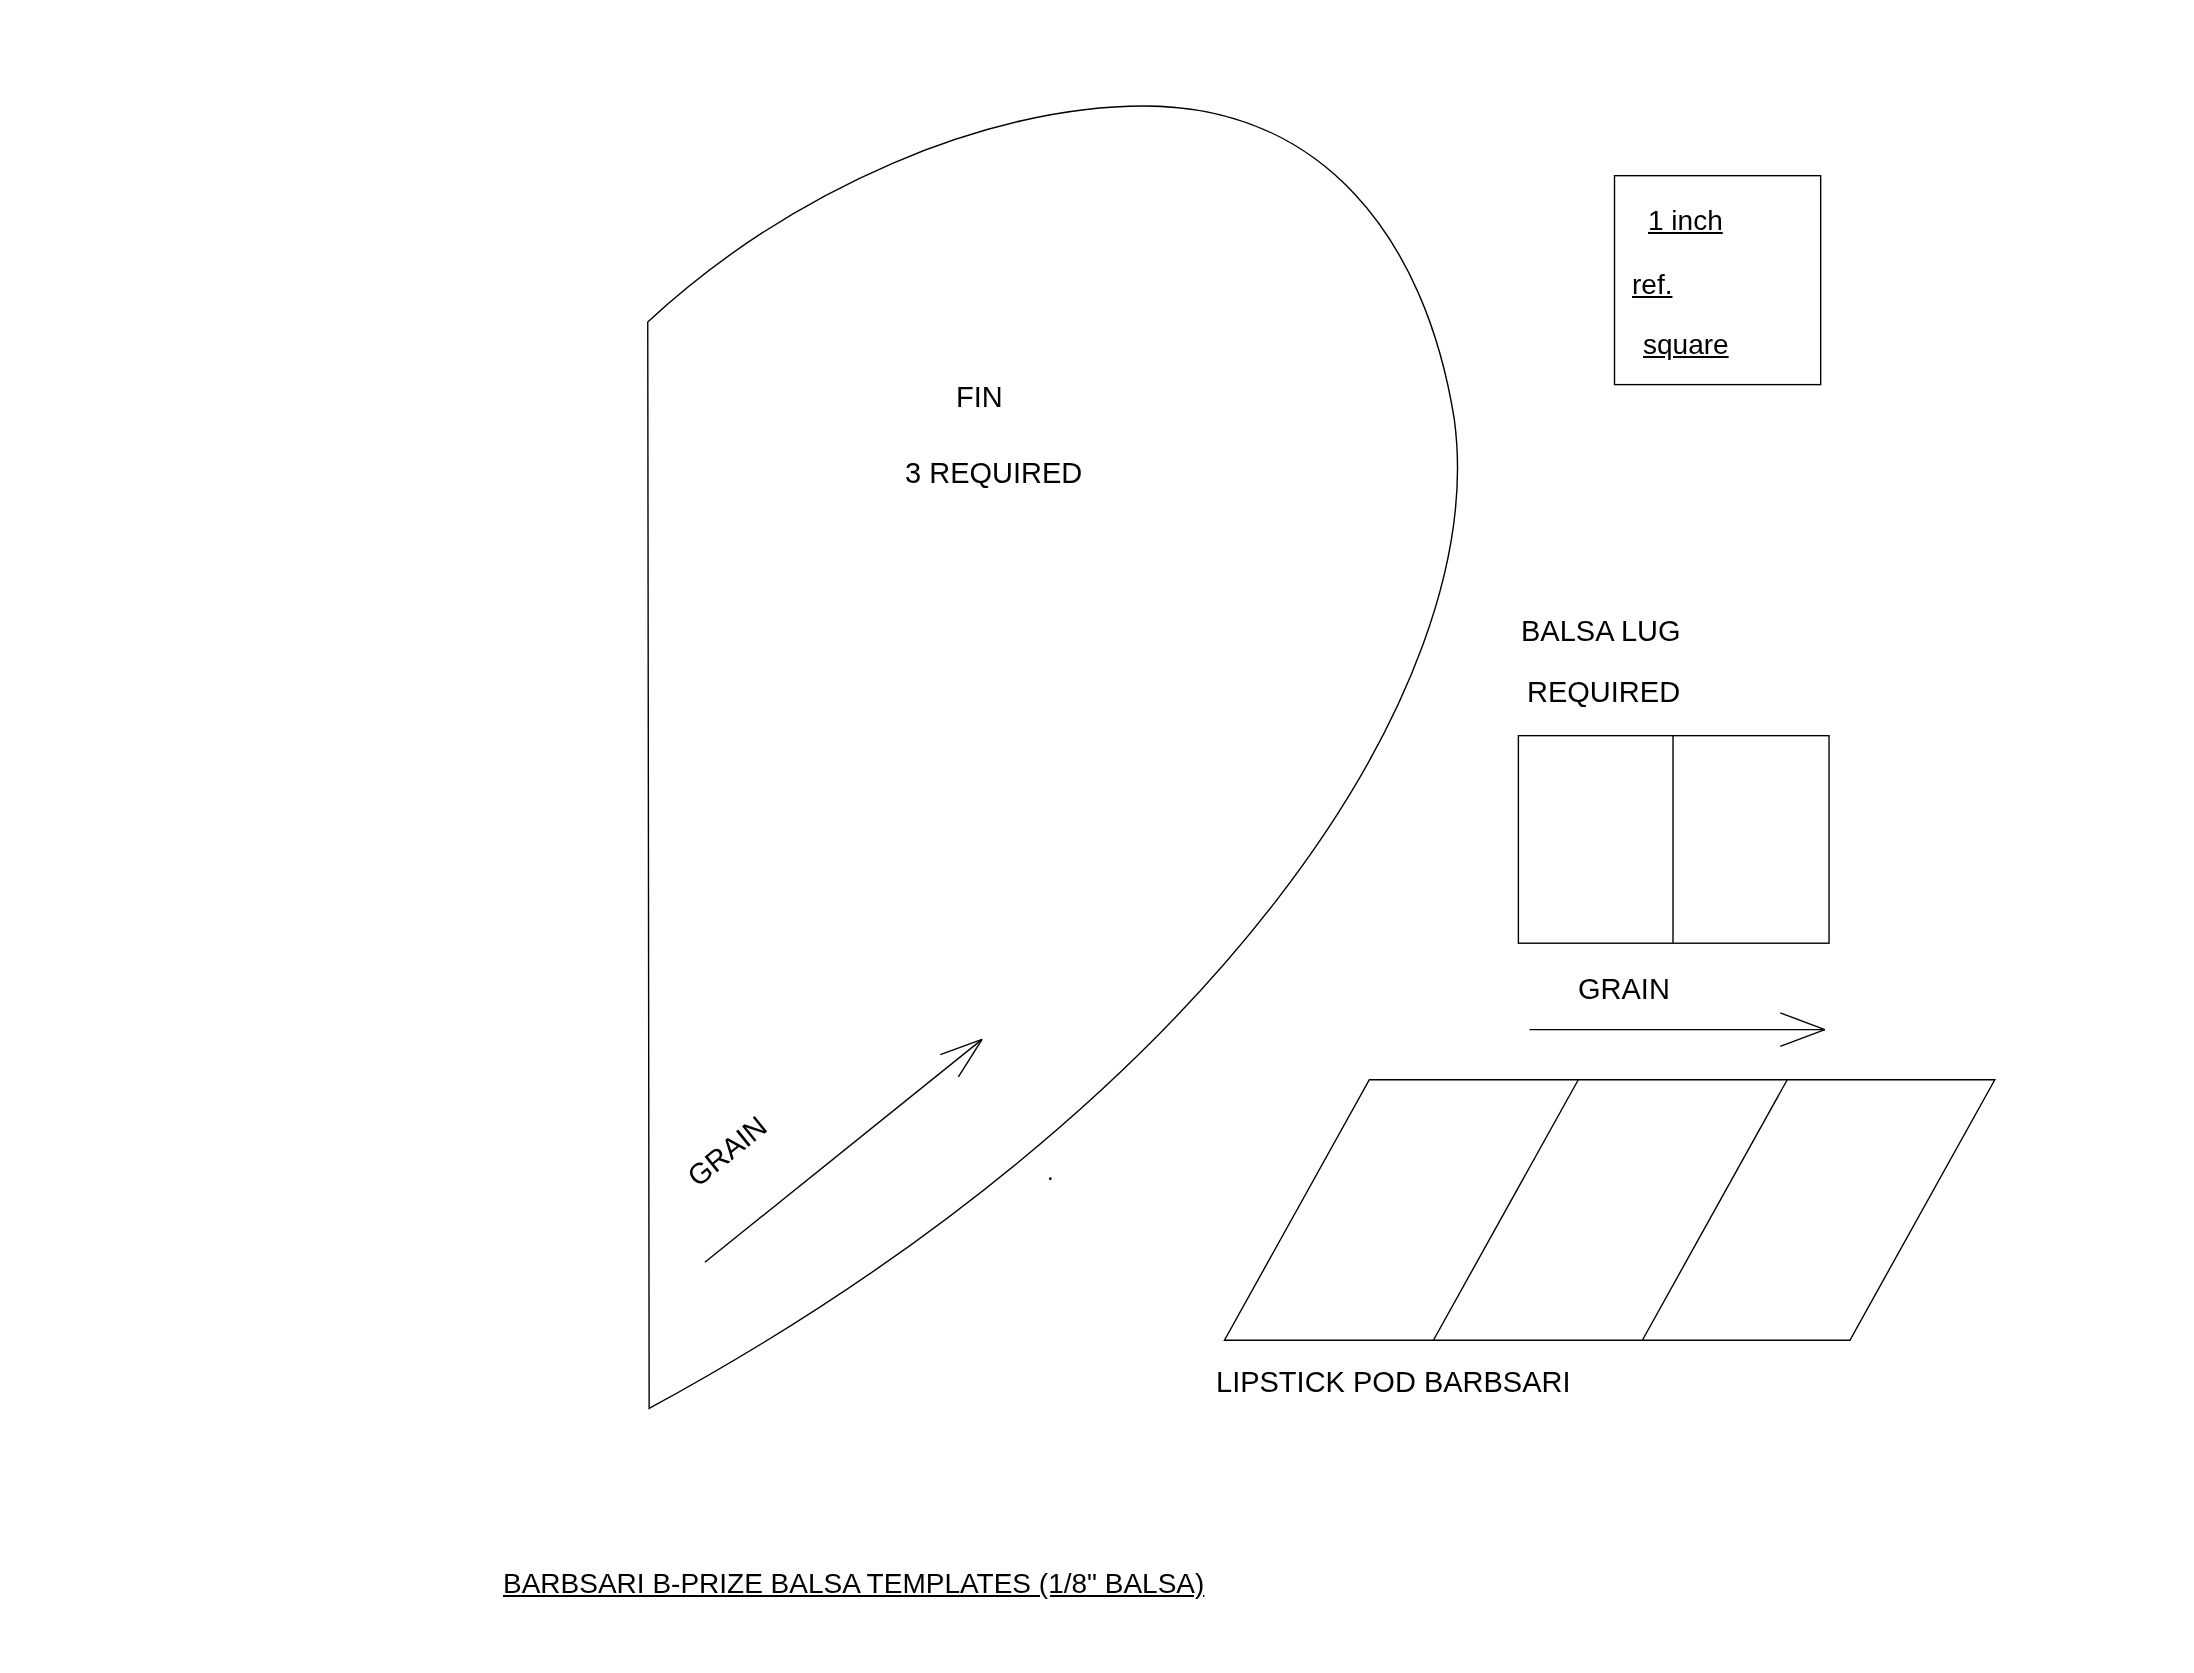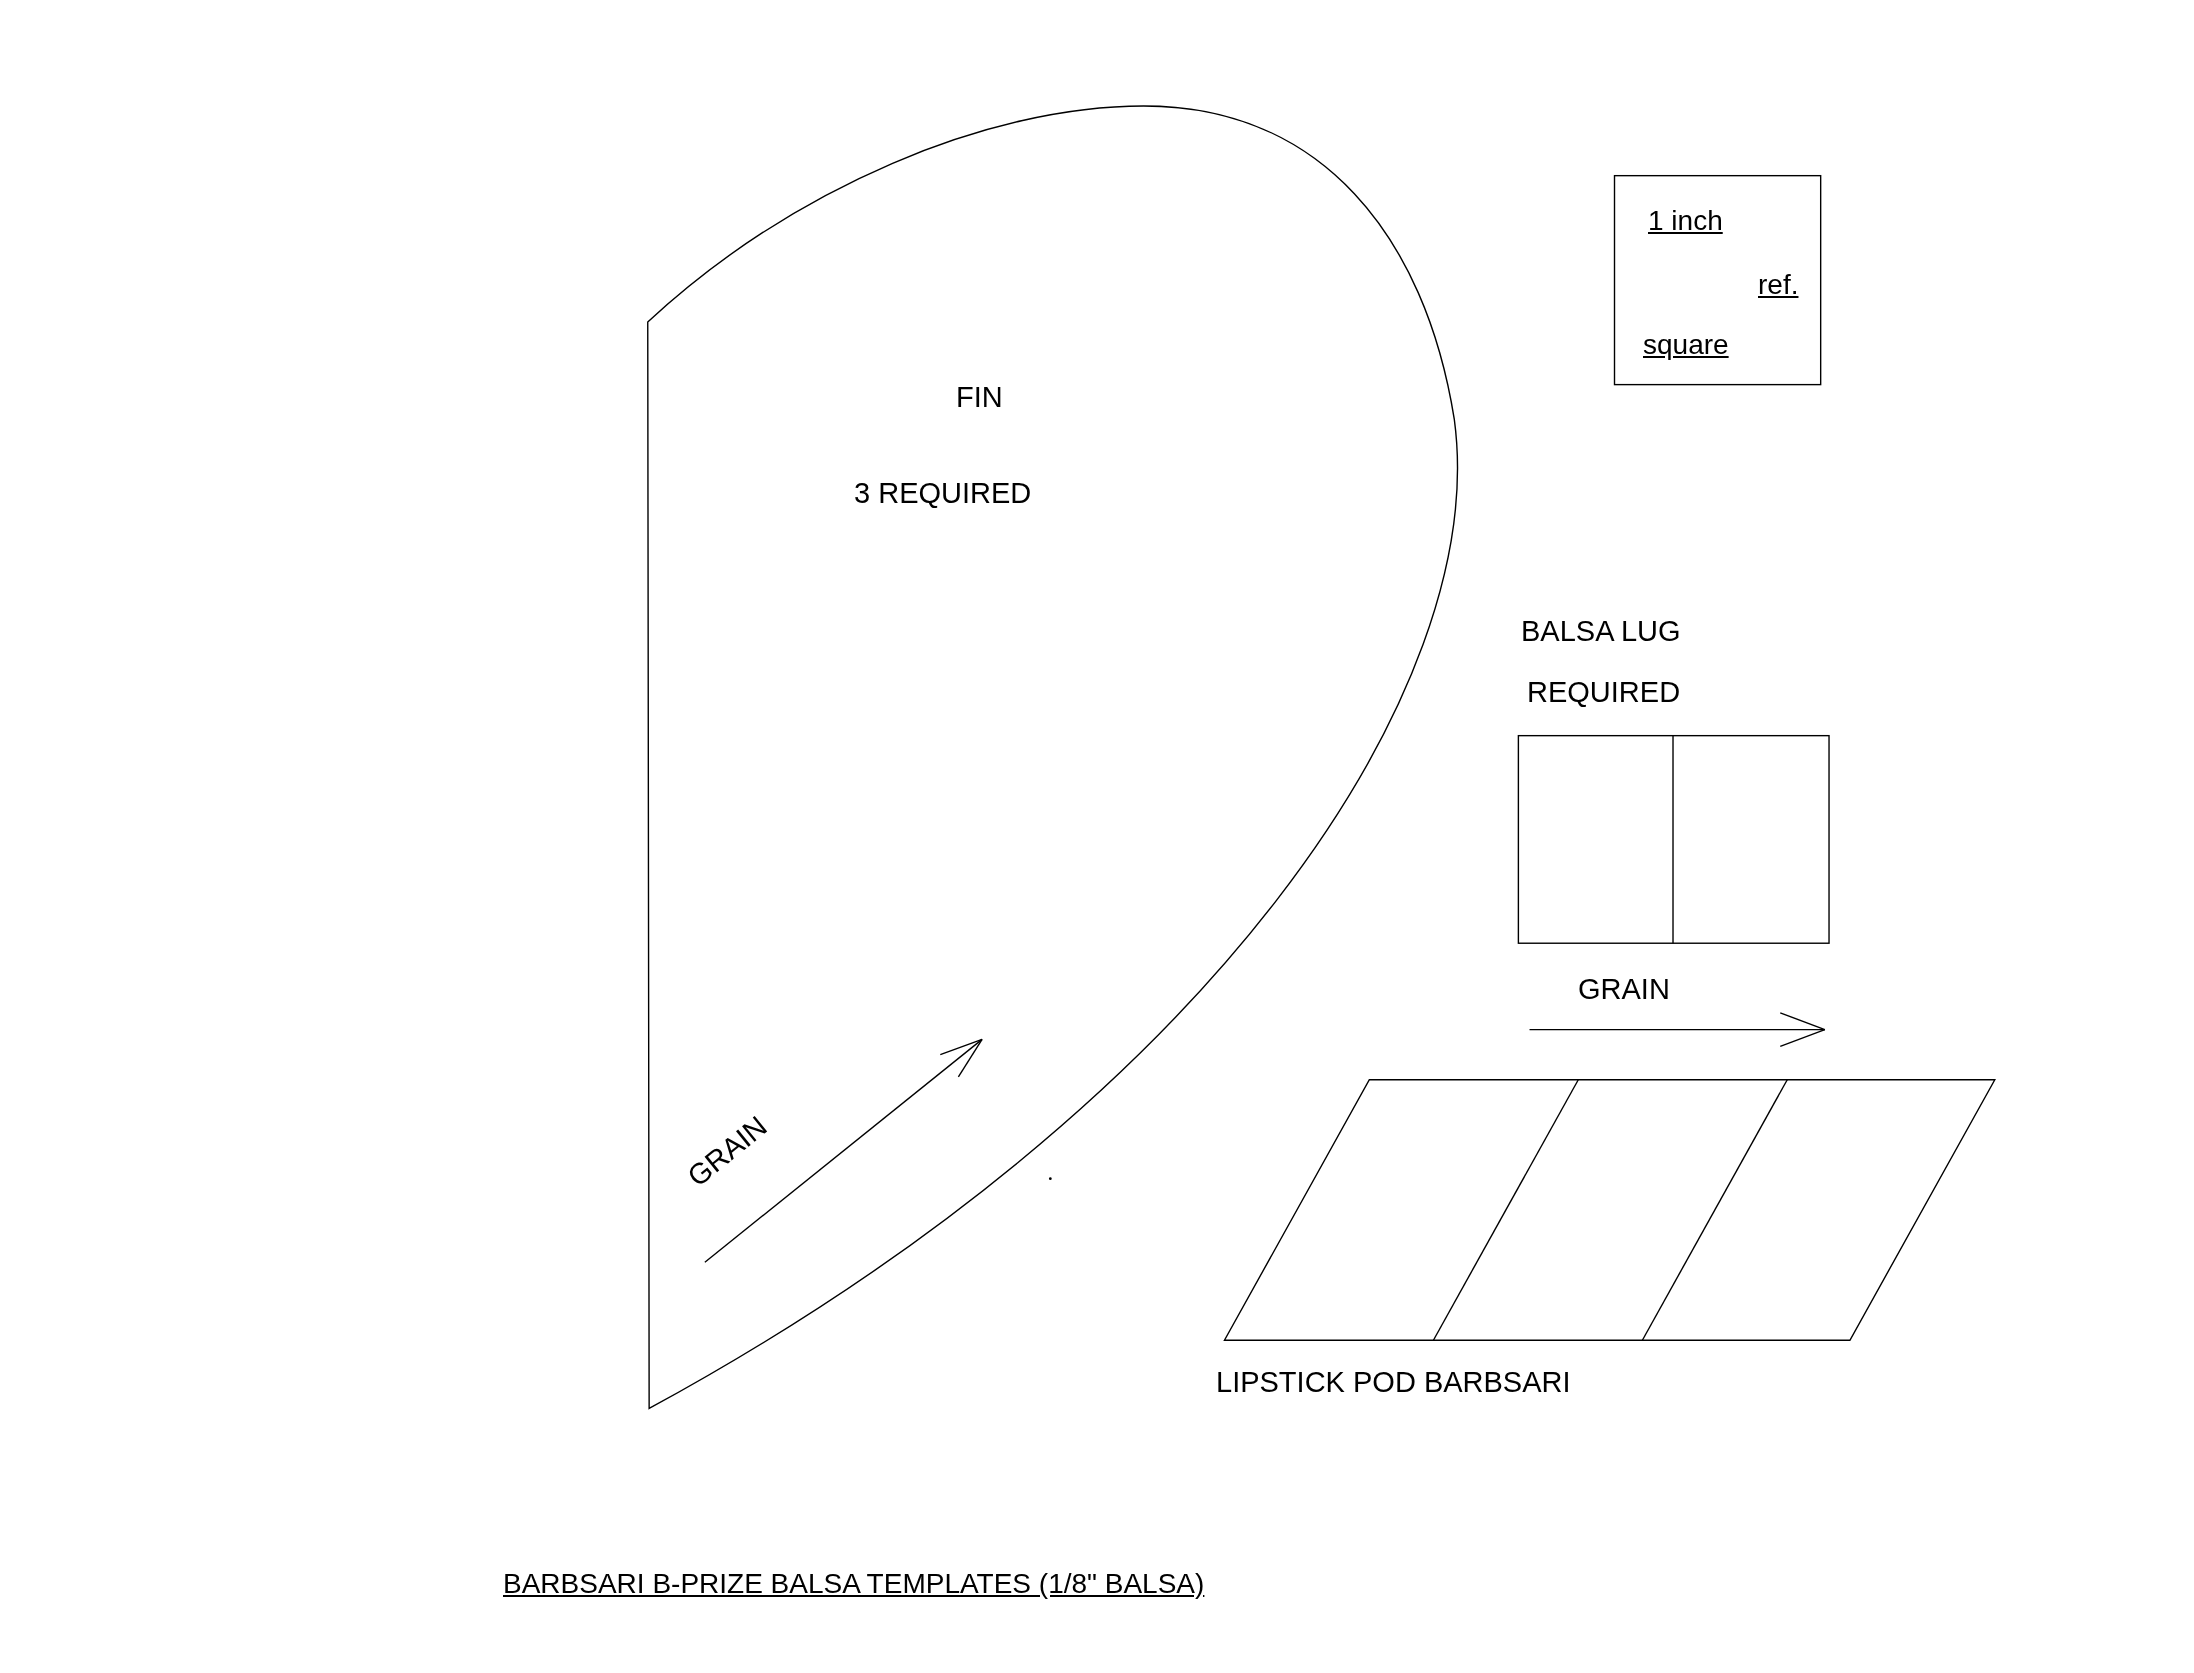--- a/index.html
+++ b/index.html
@@ -73,25 +73,25 @@
   <g>
     <polygon points="1966,1550 2864,1550 2656,1924 1758,1924"></polygon>
     <line x1="2266" y1="1550" x2="2058" y2="1924"></line>
     <line x1="2566" y1="1550" x2="2358" y2="1924"></line>
   </g>
 
   <circle cx="1508" cy="1692" r="2" fill="#000" stroke="none"></circle>
 </svg>
 
 <div class="label" style="left:956px; top:382px;">FIN</div>
-<div class="label" style="left:854px; top:458px;margin-top:20px;">3 REQUIRED</div>
+<div class="label" style="left:905px; top:458px;">3 REQUIRED</div>
 <div class="label rotated" style="left:692px; top:1165px;">GRAIN</div>
 
 <div class="label small" style="left:1648px; top:206px;">1 inch</div>
-<div class="label small" style="left:1758px; top:270px;">ref.</div>
+<div class="label small" style="left:1632px; top:270px;">ref.</div>
 <div class="label small" style="left:1643px; top:330px;text-align:center;">square</div>
 
 <div class="label" style="left:1521px; top:616px;">BALSA LUG</div>
 <div class="label" style="left:1527px; top:677px;">REQUIRED</div>
 <div class="label" style="left:1578px; top:974px;">GRAIN</div>
 
 <div class="label" style="left:1216px; top:1367px;">LIPSTICK POD BARBSARI</div>
 
 <div class="label small" style="left:503px; top:1569px;">BARBSARI B-PRIZE BALSA TEMPLATES  (1/8" BALSA)</div>
 

